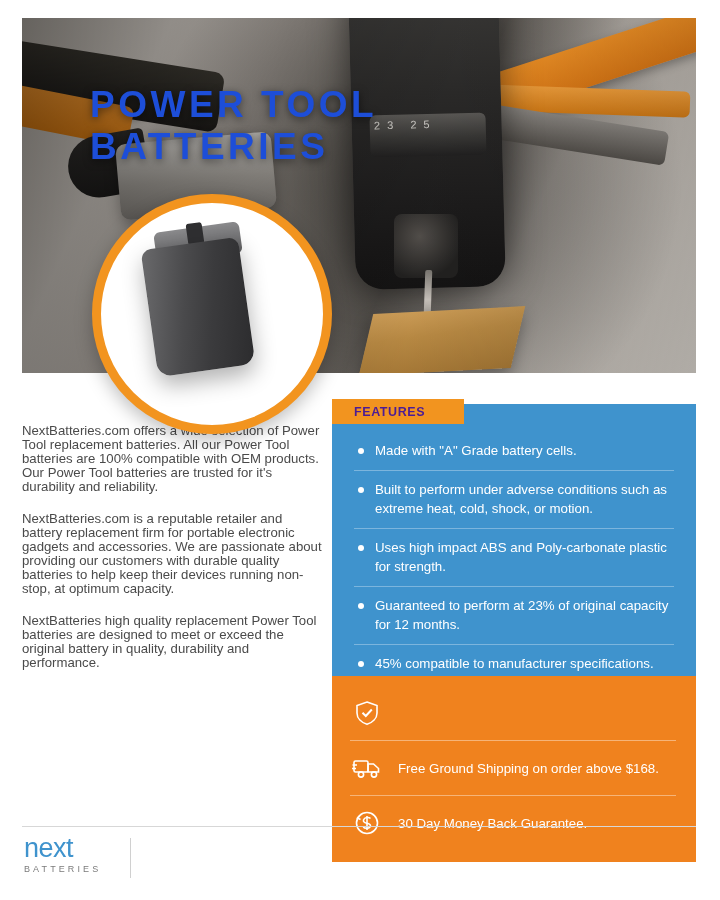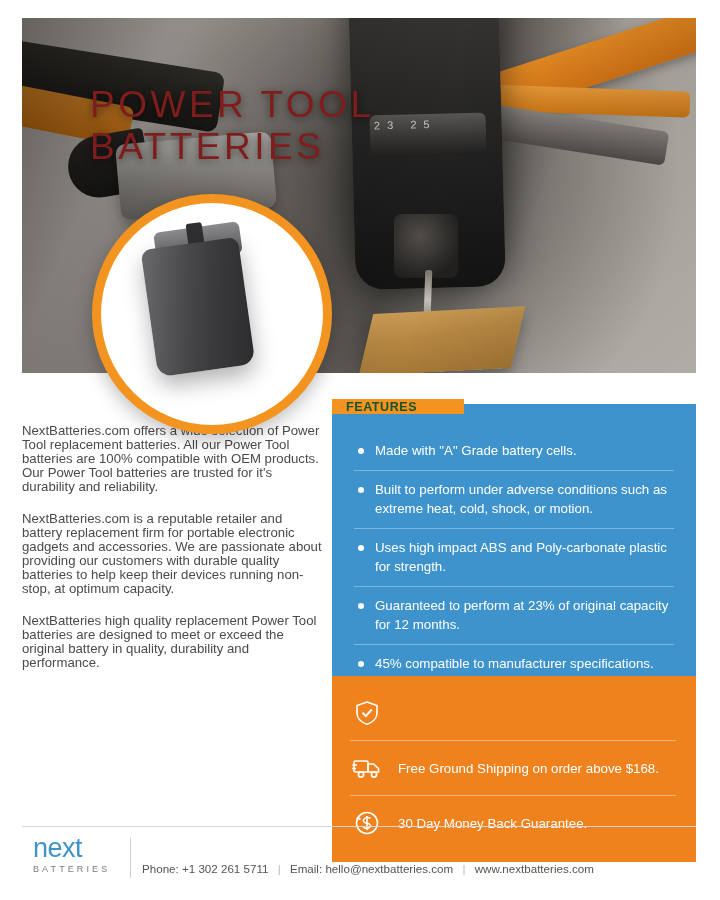--- a/index.html
+++ b/index.html
@@ -174,25 +174,25 @@
   }
   .hero-shade {
     position: absolute;
     inset: 0;
     background: linear-gradient(100deg, rgba(0,0,0,0.45) 0%, rgba(0,0,0,0.18) 35%, rgba(0,0,0,0.05) 60%, rgba(0,0,0,0.18) 100%);
   }
   .hero-title {
     position: absolute;
     left: 68px;
     top: 66px;
-    color: #7f1d1d;
+    color: #1d4ed8;
     font-size: 37px;
     line-height: 42px;
     letter-spacing: 3.5px;
-    font-weight: 400;
+    font-weight: 700;
     text-shadow: 0 2px 8px rgba(0,0,0,0.55);
   }
   .hero-title span { display: block; }
 
   
   .callout {
     position: absolute;
     left: 92px;
     top: 194px;
     width: 222px;
@@ -256,29 +256,29 @@
     width: 364px;
     background: #3f93cd;
     padding: 28px 22px 20px 22px;
     box-sizing: border-box;
   }
   .features-tab {
     position: absolute;
     left: 332px;
     top: 399px;
     width: 132px;
-    height: 15px;
+    height: 25px;
     background: #f2941f;
-    color: #14532d;
+    color: #4c1d95;
     font-size: 12.5px;
     font-weight: bold;
     letter-spacing: 0.6px;
     display: flex;
     align-items: center;
-    padding-left: 14px;
+    padding-left: 22px;
     box-sizing: border-box;
     z-index: 3;
   }
   .feature-item {
     display: flex;
     align-items: flex-start;
     padding: 9px 0 10px 0;
     border-bottom: 1px solid rgba(255,255,255,0.32);
     color: #ffffff;
     font-size: 13.3px;
@@ -331,21 +331,20 @@
     top: 826px;
     width: 674px;
     height: 1px;
     background: #d7d7d7;
   }
   .logo {
     position: absolute;
     left: 24px;
     top: 834px;
     width: 110px;
-    margin-left: 9px;
   }
   .logo-next {
     color: #3f93cd;
     font-size: 27px;
     letter-spacing: -0.5px;
     line-height: 28px;
   }
   .logo-batteries {
     color: #7b7b7b;
     font-size: 9px;
@@ -467,21 +466,14 @@
       <span>30 Day Money Back Guarantee.</span>
     </div>
   </div>
 
   <div class="footer-rule"></div>
   <div class="logo">
     <div class="logo-next">next</div>
     <div class="logo-batteries">BATTERIES</div>
   </div>
   <div class="logo-divider"></div>
-  <div class="contact">
-    <span>Phone: +1 302 261 5711</span>
-    <span class="sep">|</span>
-    <span>Email: hello@nextbatteries.com</span>
-    <span class="sep">|</span>
-    <span>www.nextbatteries.com</span>
-  </div>
 
 </div>
 
 </body></html>

